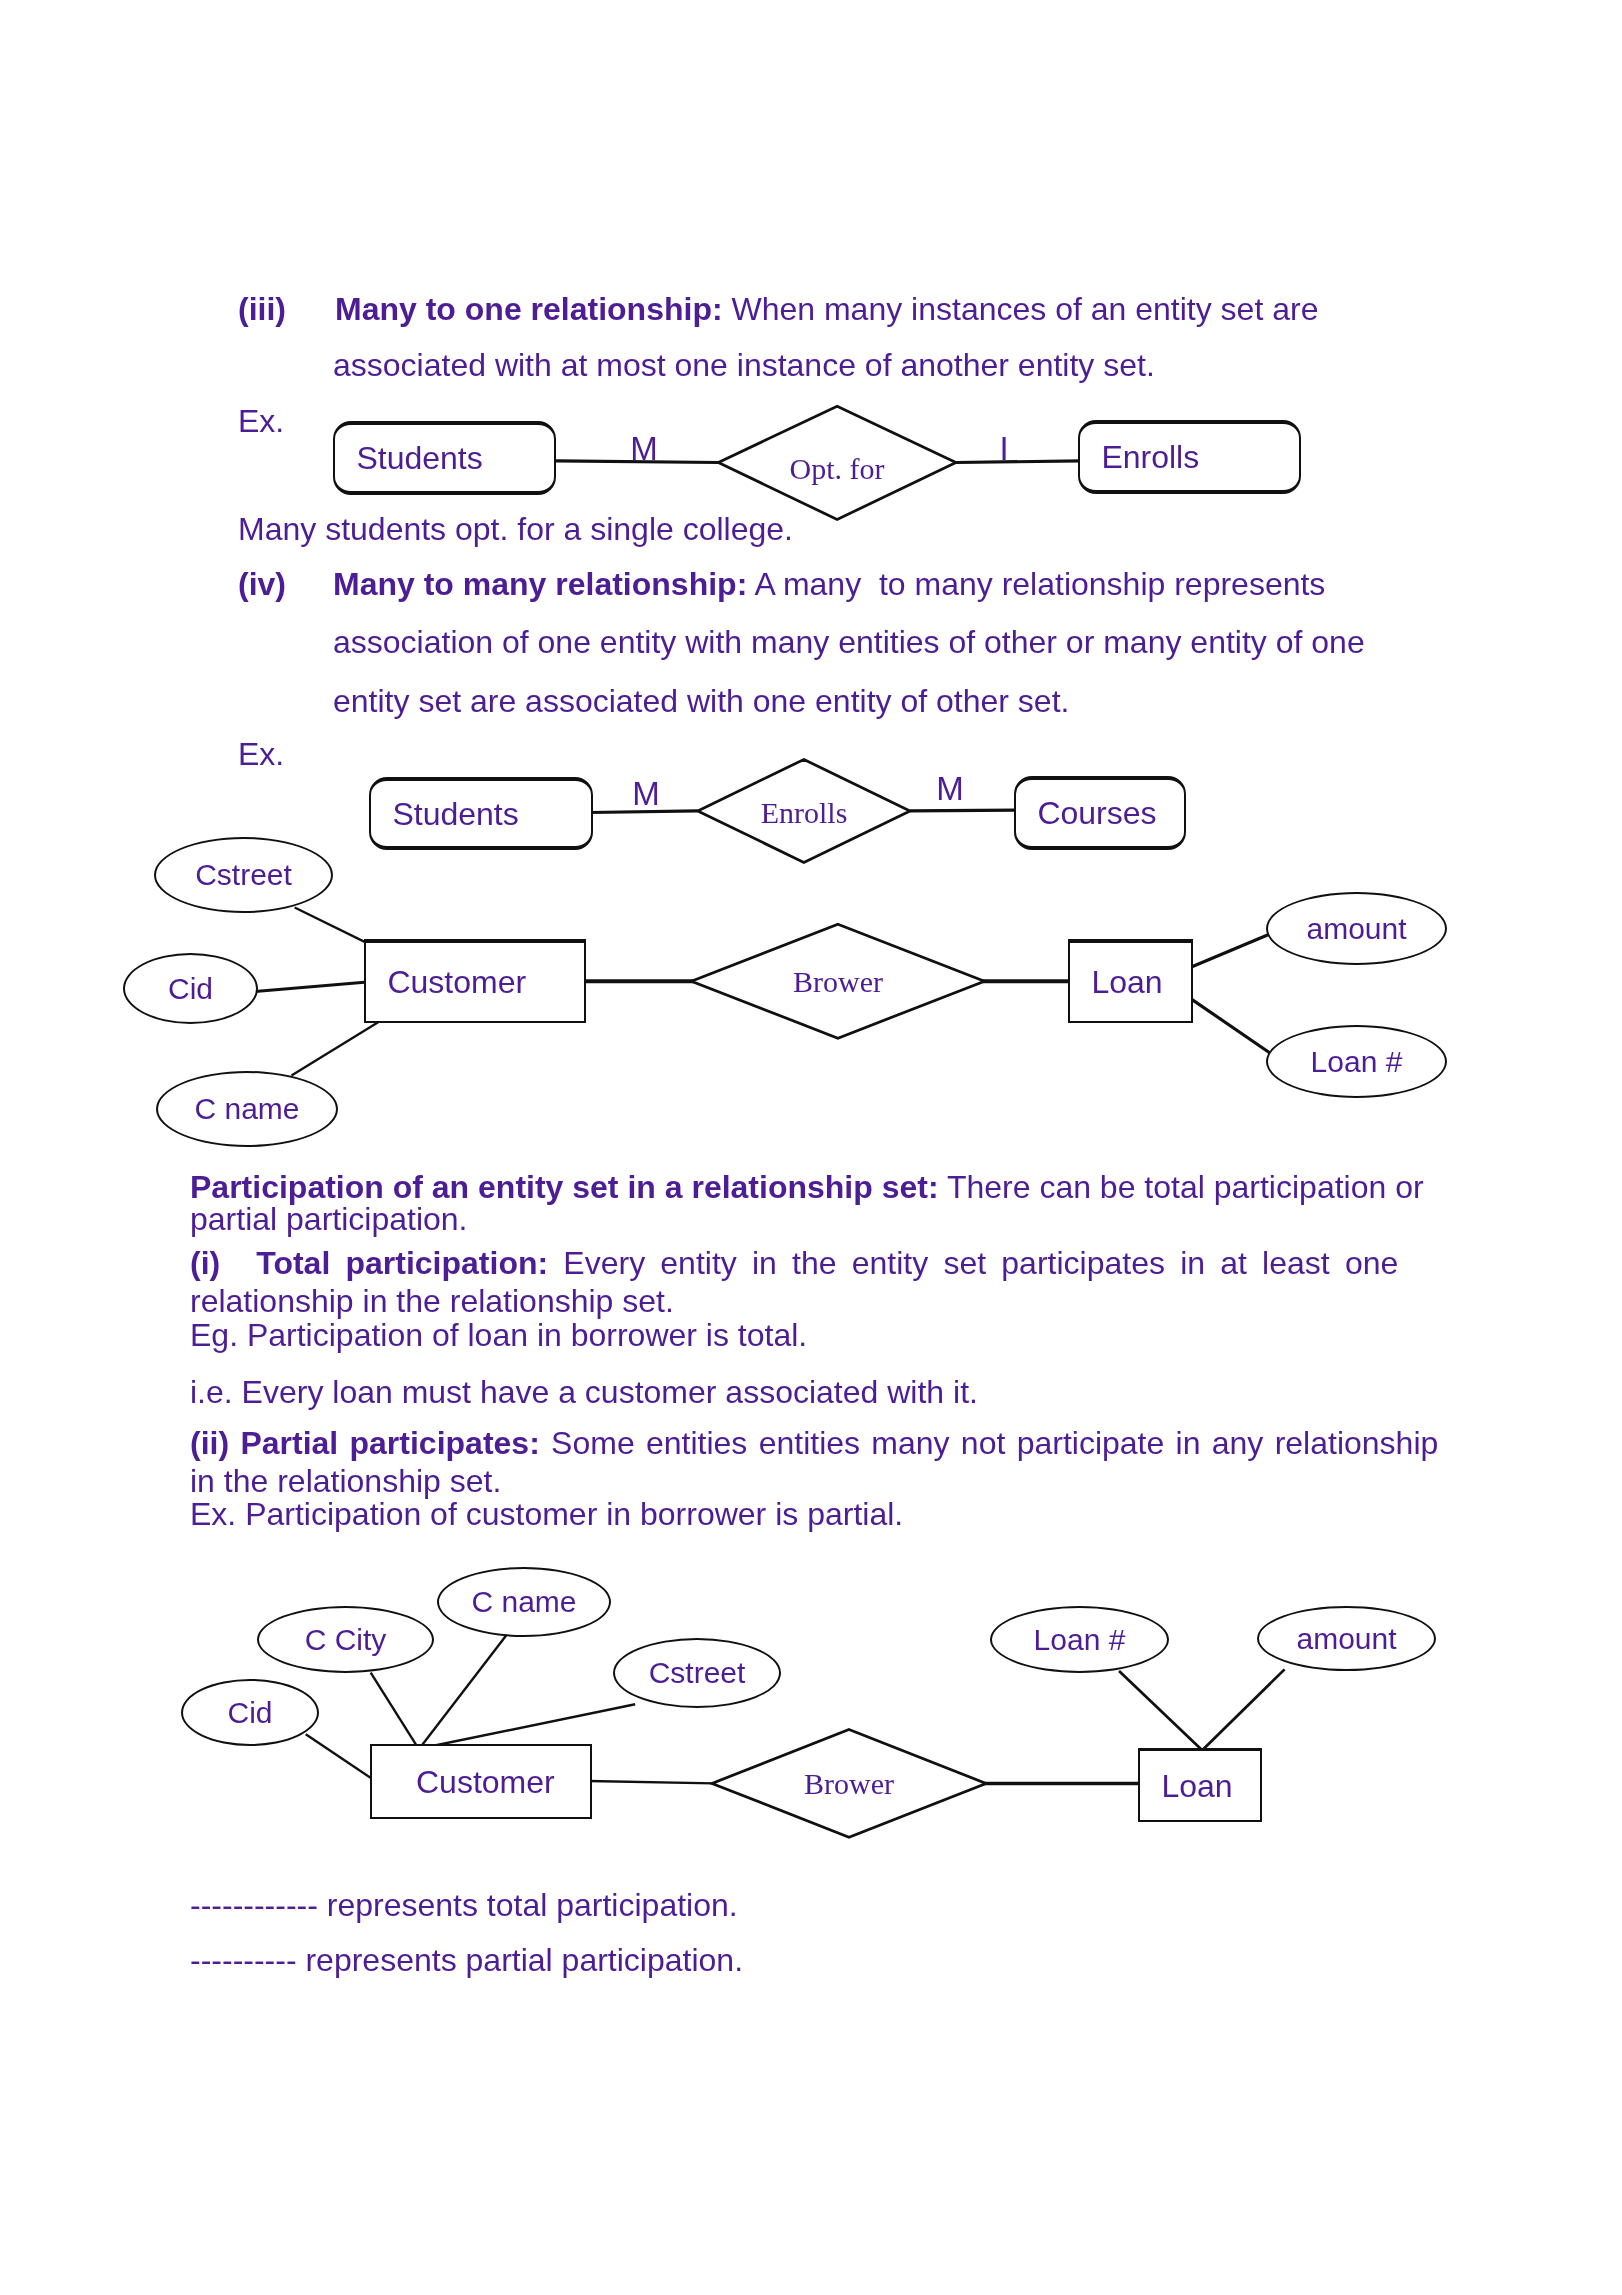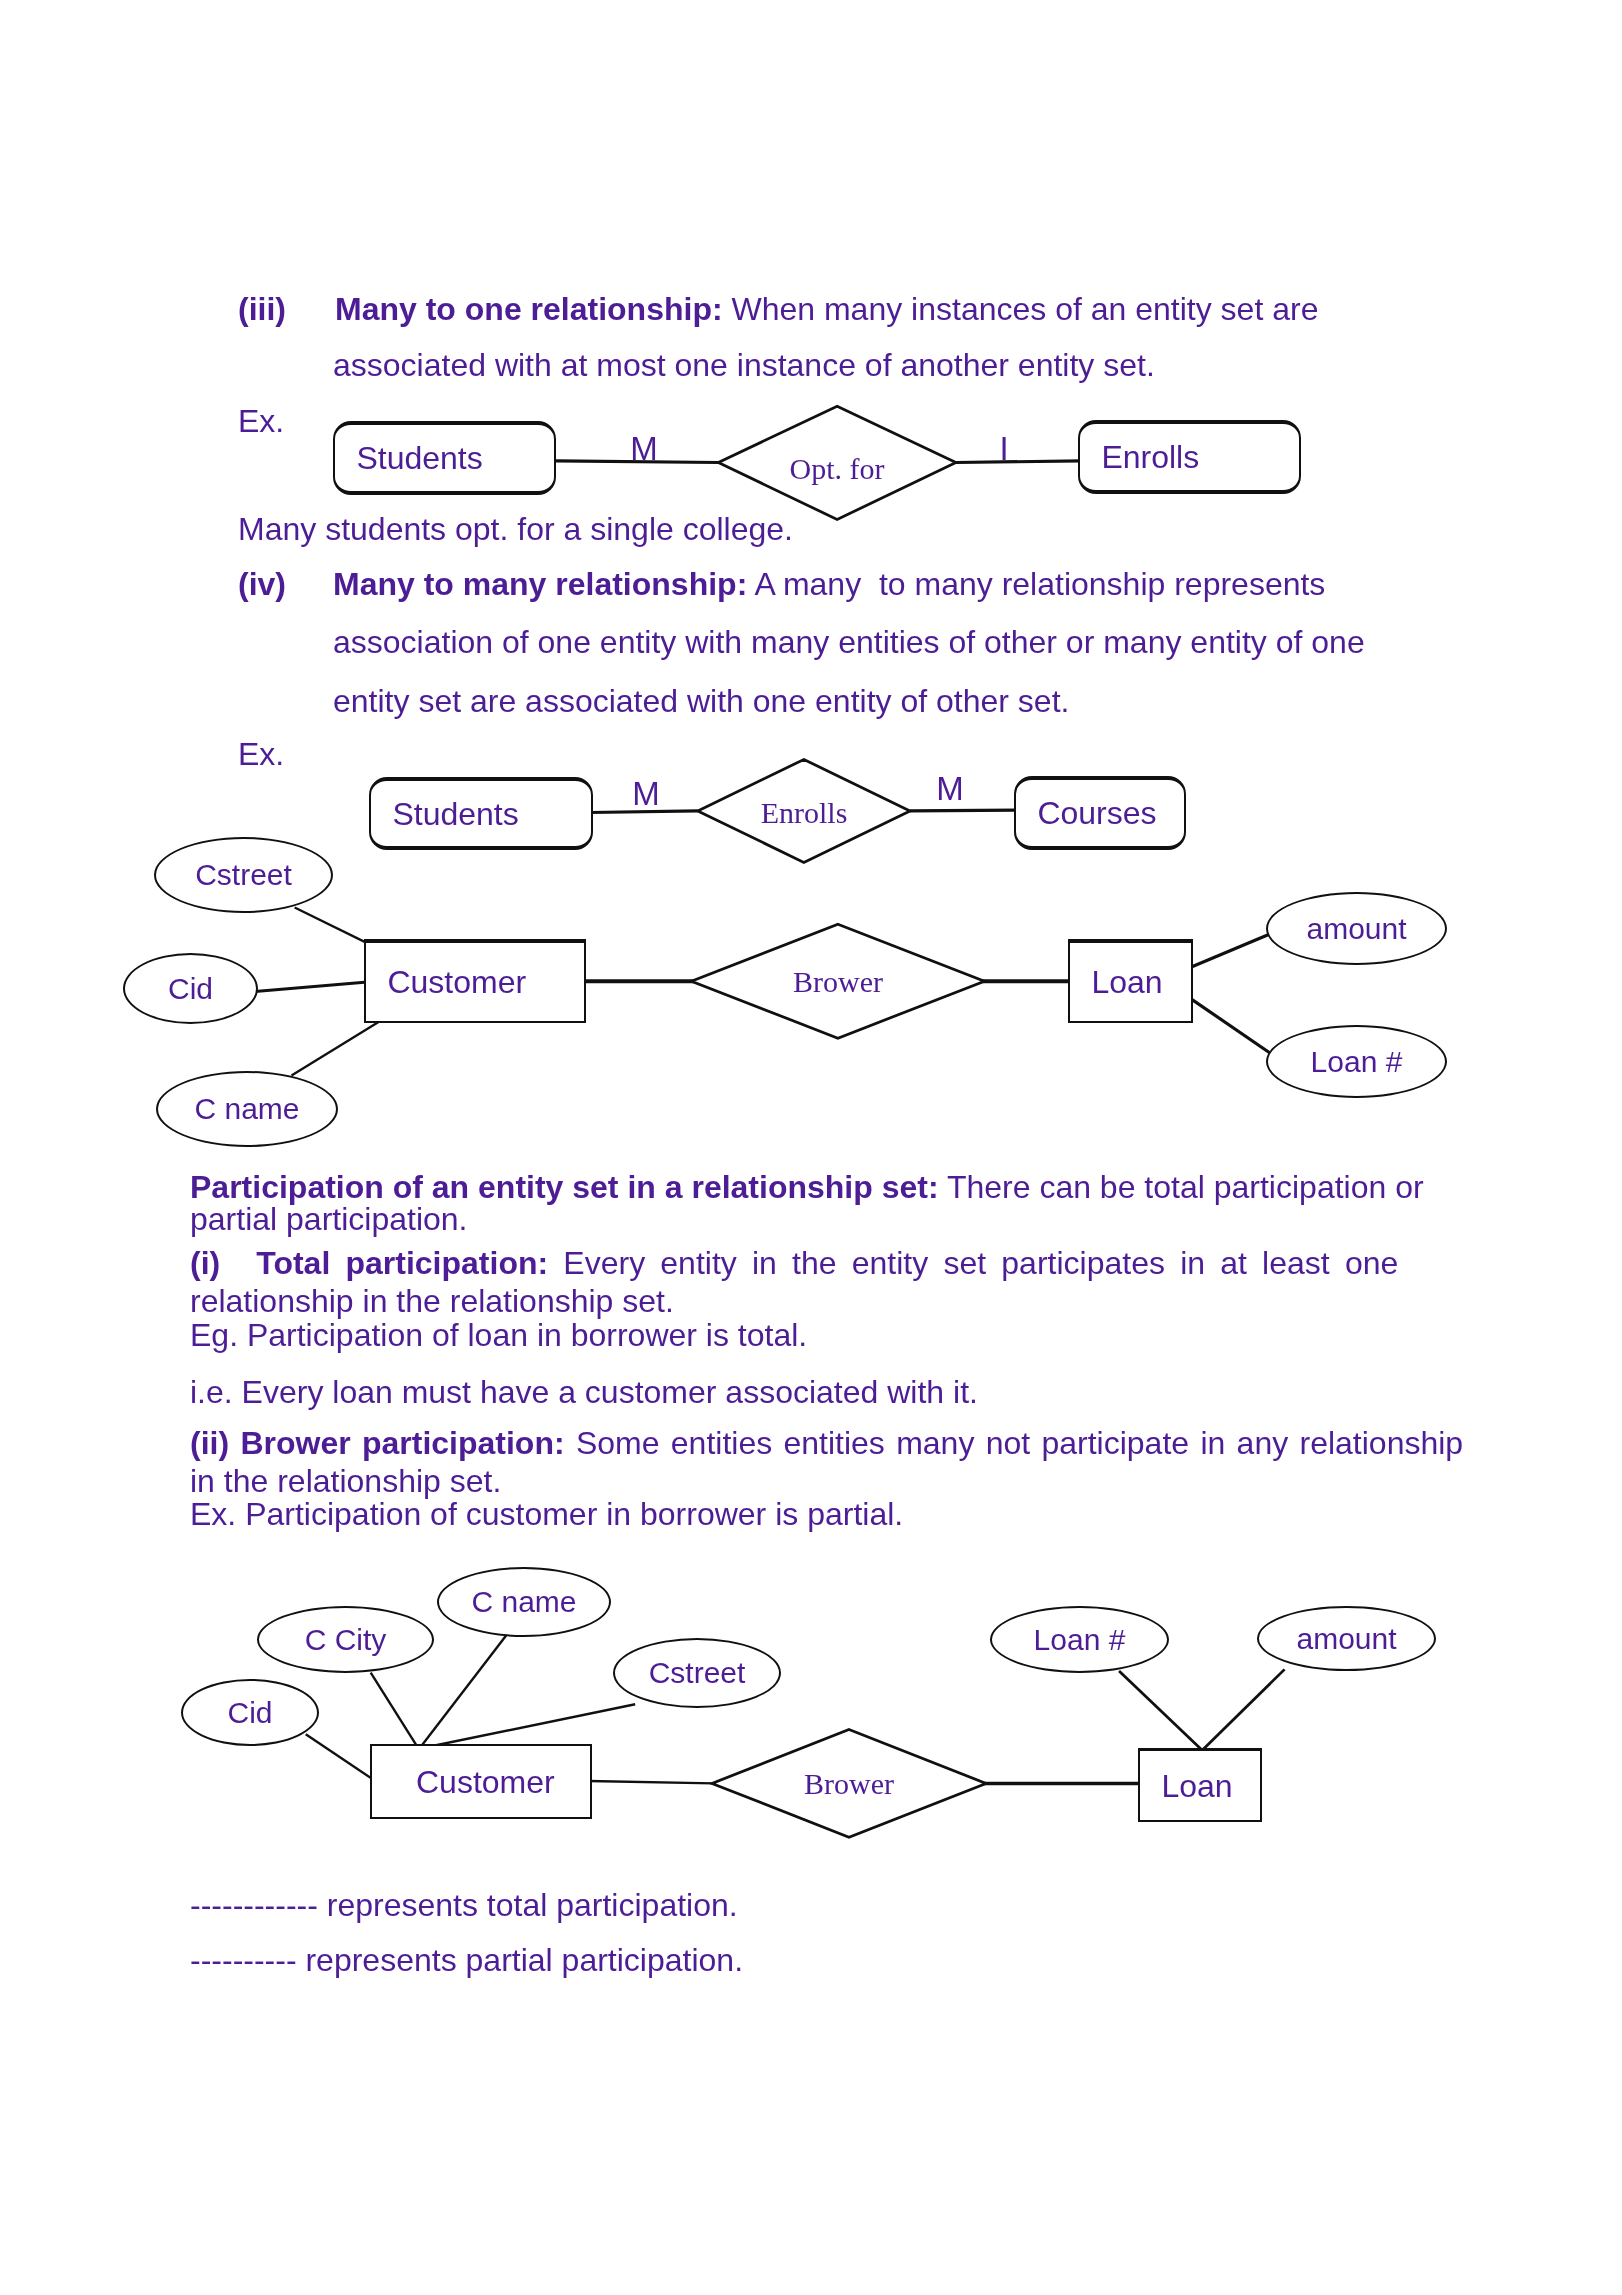--- a/index.html
+++ b/index.html
@@ -95,21 +95,21 @@
   <div class="ent" style="left:1068px; top:939px; width:125px; height:84px; border-top-width:4px;"><span>Loan</span></div>
   <div class="att" style="left:1266px; top:892px; width:181px; height:73px;"><span>amount</span></div>
   <div class="att" style="left:1266px; top:1025px; width:181px; height:73px;"><span>Loan #</span></div>
 
   <div class="t" style="left:190px; top:1168px;"><span class="b">Participation of an entity set in a relationship set:</span><span> There can be total participation or</span></div>
   <div class="t" style="left:190px; top:1200px;">partial participation.</div>
   <div class="t ws8" style="left:190px; top:1244px;"><span class="b">(i)</span><span class="b gap45">Total participation:</span><span> Every entity in the entity set participates in at least one</span></div>
   <div class="t" style="left:190px; top:1282px;">relationship in the relationship set.</div>
   <div class="t" style="left:190px; top:1316px;">Eg. Participation of loan in borrower is total.</div>
   <div class="t" style="left:190px; top:1373px;">i.e. Every loan must have a customer associated with it.</div>
-  <div class="t ws3" style="left:190px; top:1424px;"><span class="b">(ii) Brower participation:</span><span> Some entities entities many not participate in any relationship</span></div>
+  <div class="t ws3" style="left:190px; top:1424px;"><span class="b">(ii) Partial participates:</span><span> Some entities entities many not participate in any relationship</span></div>
   <div class="t" style="left:190px; top:1462px;">in the relationship set.</div>
   <div class="t" style="left:190px; top:1495px;">Ex. Participation of customer in borrower is partial.</div>
 
   <div class="att" style="left:437px; top:1567px; width:174px; height:70px;"><span>C name</span></div>
   <div class="att" style="left:257px; top:1606px; width:177px; height:67px;"><span>C City</span></div>
   <div class="att" style="left:613px; top:1638px; width:168px; height:70px;"><span>Cstreet</span></div>
   <div class="att" style="left:181px; top:1679px; width:138px; height:67px;"><span>Cid</span></div>
   <div class="ent" style="left:370px; top:1744px; width:222px; height:75px; padding-left:44px;"><span>Customer</span></div>
   <div class="dlabel" style="left:849px; top:1784px;">Brower</div>
   <div class="ent" style="left:1138px; top:1748px; width:124px; height:74px; border-top-width:3.2px;"><span>Loan</span></div>

